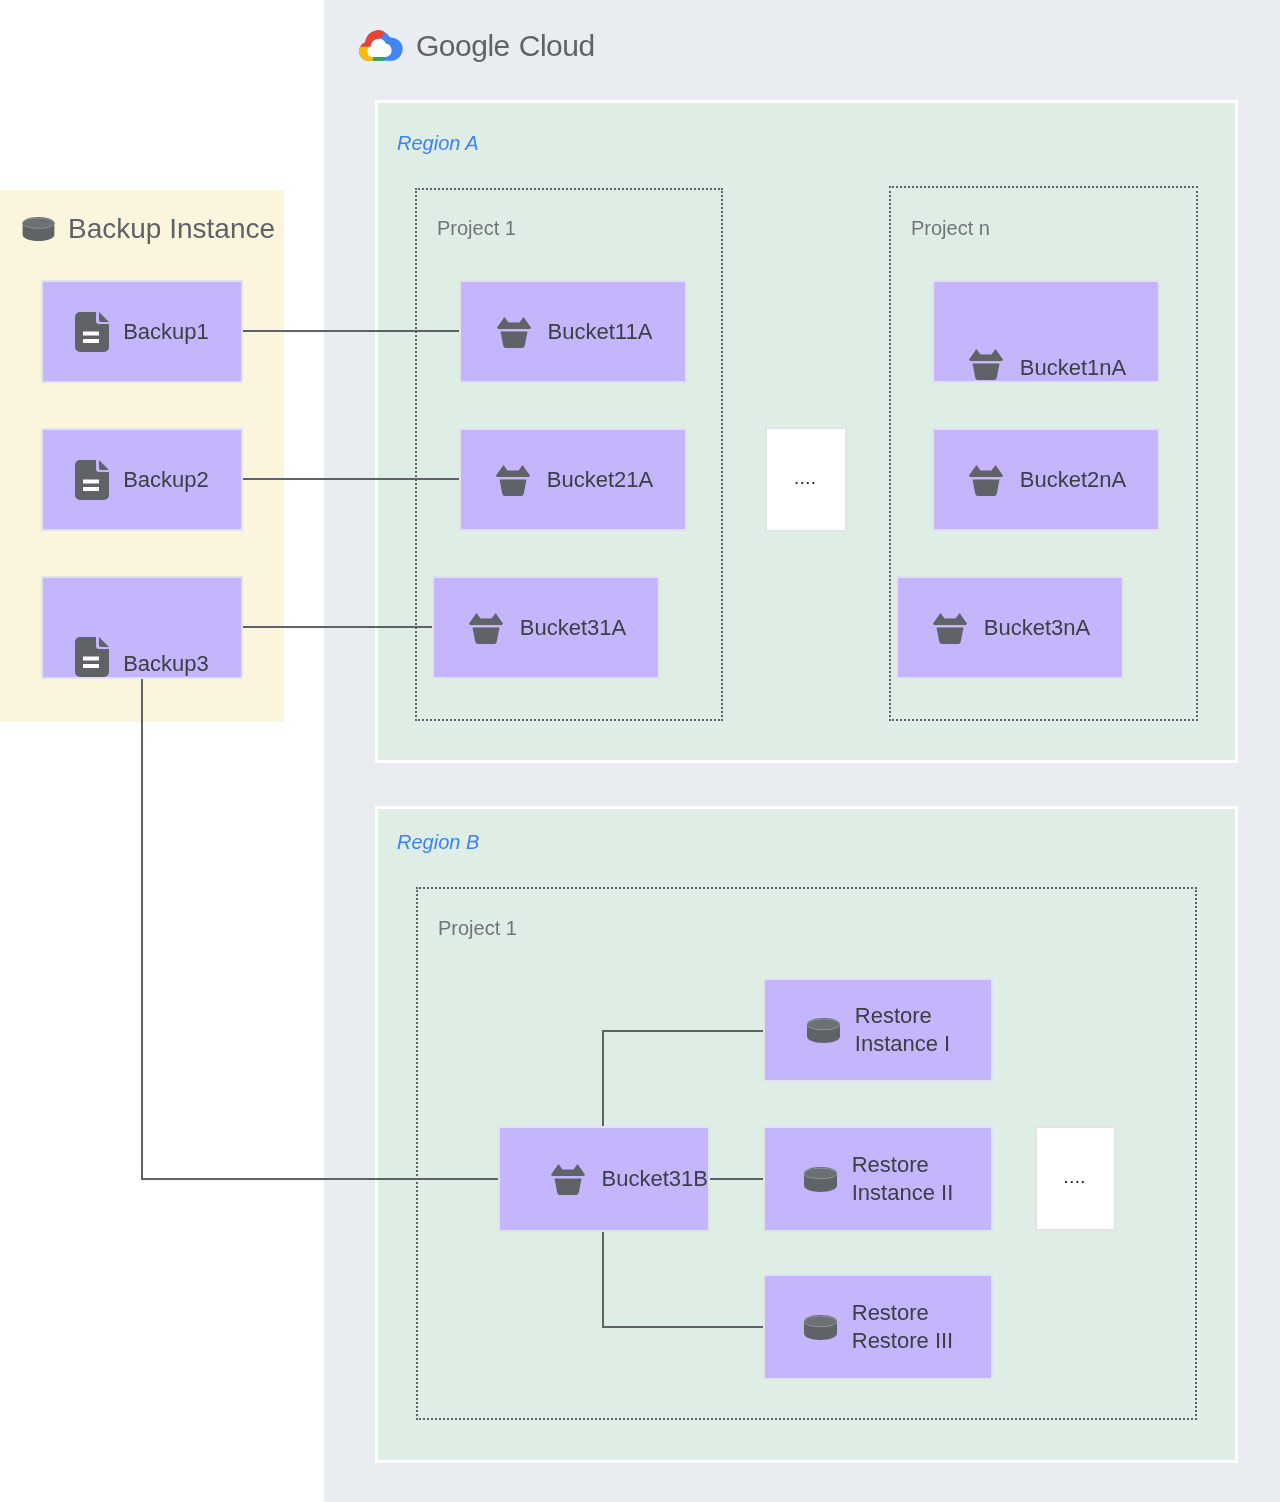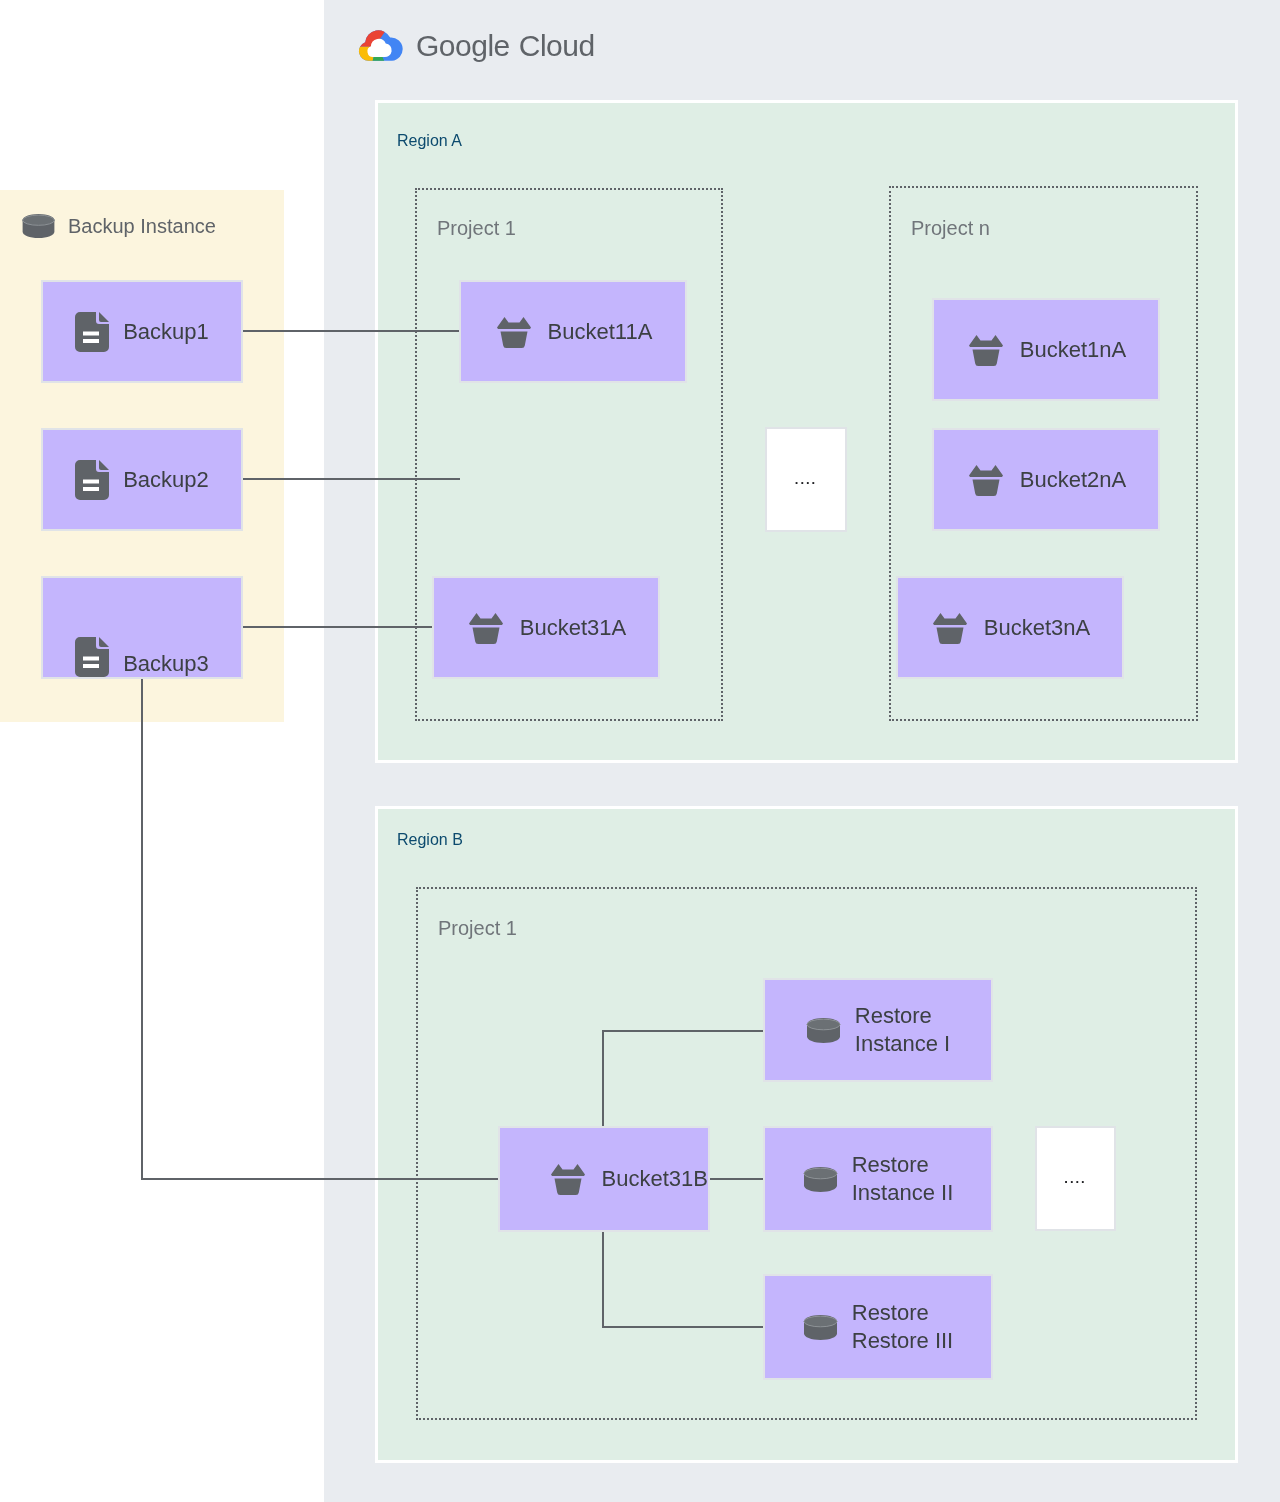--- a/index.html
+++ b/index.html
@@ -7,23 +7,23 @@
     position:relative;width:1280px;height:1502px;background:#ffffff;
     font-family:"Liberation Sans",sans-serif;overflow:hidden;
   }
   .gray-panel{position:absolute;left:324px;top:0;width:956px;height:1502px;background:#e9ecf0;}
   .logo{position:absolute;left:356px;top:26px;display:flex;align-items:center;gap:13px;}
   .logo-text{font-size:30px;color:#5f6368;letter-spacing:-0.5px;white-space:nowrap;}
   .logo-text .brand{font-weight:500;}
   .logo-text .product{font-weight:400;margin-left:9px;}
   .yellow-panel{position:absolute;left:0;top:190px;width:284px;height:532px;background:#fcf5de;}
   .backup-header{position:absolute;left:20px;top:213px;display:flex;align-items:center;gap:11px;}
-  .backup-header .hdr-label{font-size:20px;color:#5f6368;}
+  .backup-header .hdr-label{font-size:28px;color:#5f6368;}
   .region{position:absolute;background:#dfeee5;border:3px solid #ffffff;box-sizing:border-box;}
-  .region-label{position:absolute;font-size:16px;color:#0c4a6e;}
+  .region-label{position:absolute;font-size:20px;color:#3b82f6;font-style:italic;}
   .dotted-box{position:absolute;border:2px dotted #5f6368;box-sizing:border-box;}
   .project-label{position:absolute;font-size:20px;color:#70757a;}
   .node{
     position:absolute;background:#c4b5fd;border:2px solid #e0e3e7;box-sizing:border-box;
     display:flex;align-items:center;justify-content:center;gap:14px;z-index:3;
   }
   .node-label{font-size:22px;color:#3c4043;white-space:nowrap;}
   .restore-label{font-size:22px;color:#3c4043;line-height:28px;}
   .restore-label span{display:block;white-space:nowrap;}
   .dots-node{
@@ -133,32 +133,38 @@
       </svg>
     <span class="node-label">Backup3</span>
   </div>
 
   <div class="node" style="left:459px;top:280px;width:228px;height:103px;">
     <svg class="icon" width="40" height="34" viewBox="0 0 40 34">
         <use href="#bucket-icon-shape"></use>
       </svg>
     <span class="node-label">Bucket11A</span>
   </div>
+  <div class="node" style="left:459px;top:428px;width:228px;height:103px;">
+    <svg class="icon" width="40" height="34" viewBox="0 0 40 34">
+        <use href="#bucket-icon-shape"></use>
+      </svg>
+    <span class="node-label">Bucket21A</span>
+  </div>
   <div class="node" style="left:432px;top:576px;width:228px;height:103px;">
     <svg class="icon" width="40" height="34" viewBox="0 0 40 34">
         <use href="#bucket-icon-shape"></use>
       </svg>
     <span class="node-label">Bucket31A</span>
   </div>
 
   <div class="dots-node" style="left:765px;top:427px;width:82px;height:105px;">
     <span class="dots">....</span>
   </div>
 
-  <div class="node" style="left:932px;top:298px;width:228px;height:103px;">
+  <div class="node" style="left:932px;top:280px;width:228px;height:103px;align-items:flex-end;">
     <svg class="icon" width="40" height="34" viewBox="0 0 40 34">
         <use href="#bucket-icon-shape"></use>
       </svg>
     <span class="node-label">Bucket1nA</span>
   </div>
   <div class="node" style="left:932px;top:428px;width:228px;height:103px;">
     <svg class="icon" width="40" height="34" viewBox="0 0 40 34">
         <use href="#bucket-icon-shape"></use>
       </svg>
     <span class="node-label">Bucket2nA</span>

